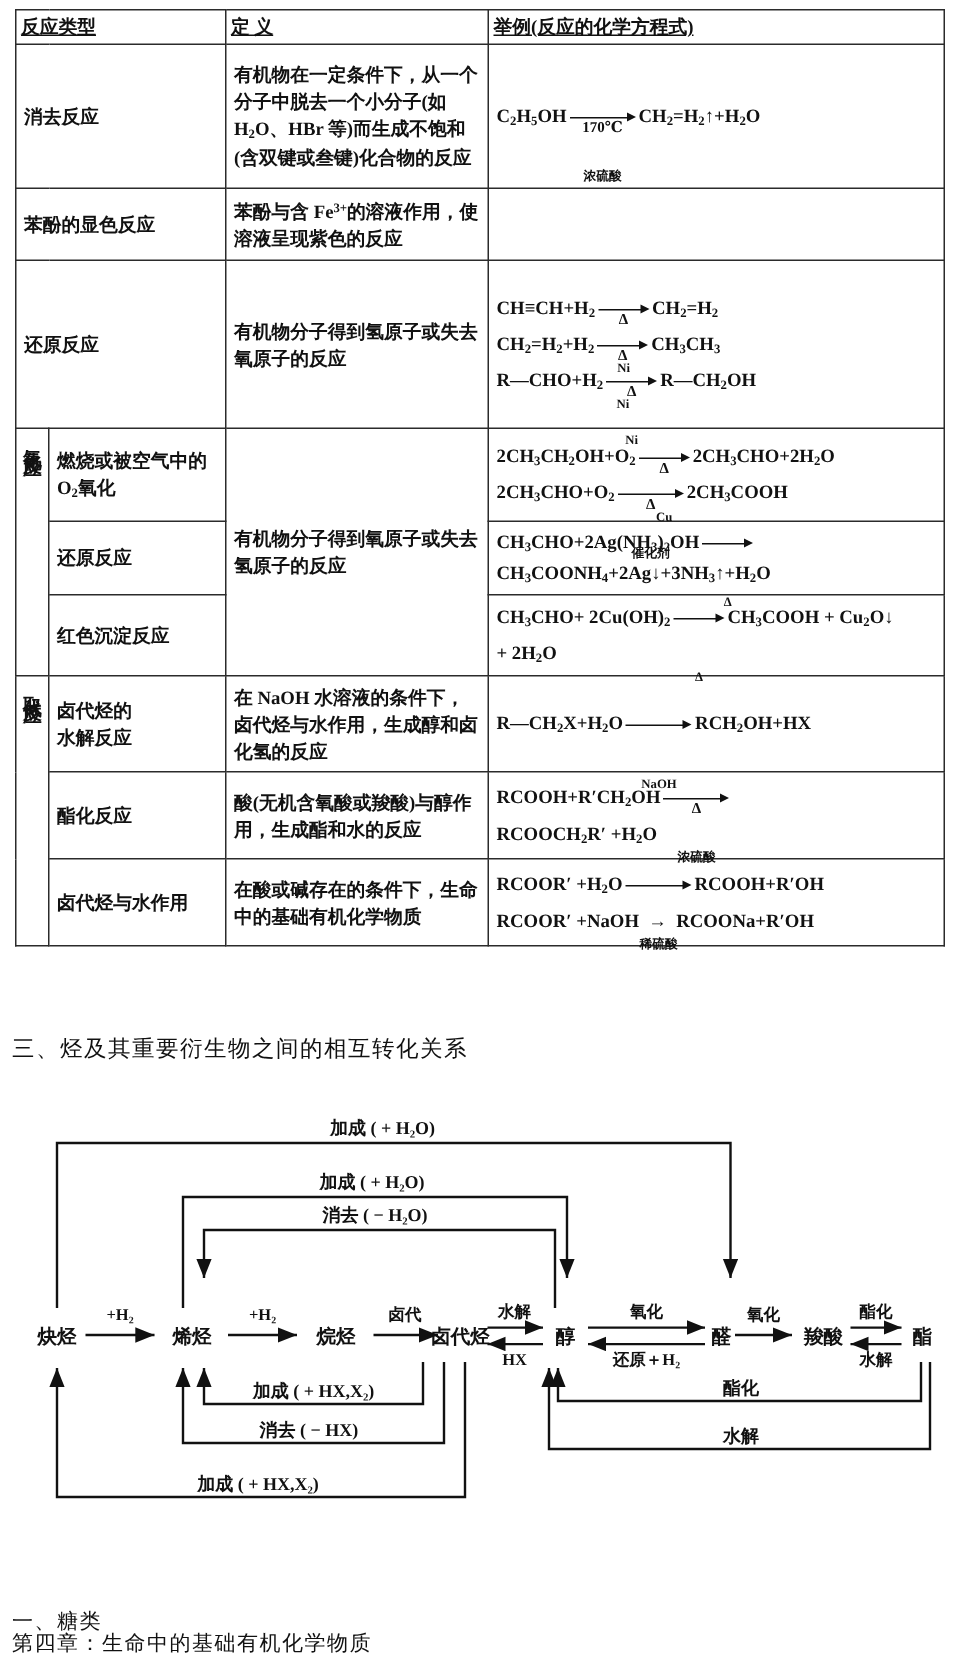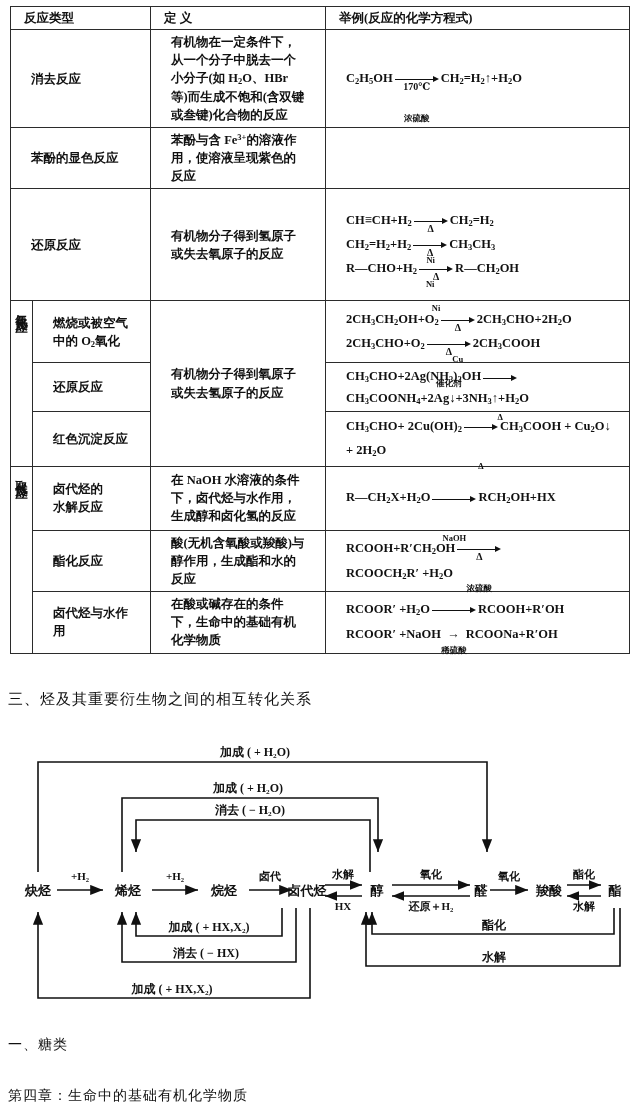--- a/index.html
+++ b/index.html
@@ -8,28 +8,28 @@
     font-family:"Liberation Serif","DejaVu Serif",serif;
     color:#111;
   }
   
   .tbl{
     position:absolute;left:10px;top:6px;width:620px;
     border-collapse:collapse;table-layout:fixed;
   }
   .tbl td,.tbl th{
     border:1px solid #2b2b2b;
-    padding:3px 20px;
+    padding:3px 5px;
     vertical-align:middle;
     font-size:12.5px;
     line-height:1.45;
     font-weight:bold;
     text-align:left;
   }
-  .tbl th{font-weight:bold;height:18px;padding:2px 13px;}
+  .tbl th{font-weight:bold;height:18px;padding:2px 3px;text-decoration:underline;}
   .c1{width:22px;}
   .c2{width:118px;}
   .c3{width:175px;}
   .c4{width:auto;}
   .vert{
     writing-mode:vertical-rl;
     text-orientation:upright;
     letter-spacing:2px;
     text-align:center;
     white-space:nowrap;
@@ -60,21 +60,21 @@
     font-family:Liberation Sans, sans-serif;
     letter-spacing:1px;
   }
   
   .diagram{position:absolute;left:0;top:740px;width:640px;height:270px;}
   .diagram svg{display:block;}
   .dlabel{font-family:"Liberation Serif","DejaVu Serif",serif;font-weight:bold;}
   
   .foot{position:absolute;left:8px;font-size:14px;letter-spacing:1px;}
   .foot1{top:1087px;}
-  .foot2{top:1036px;}
+  .foot2{top:1072px;}
 </style>
 </head>
 <body>
 
 <table class="tbl">
   <colgroup>
       <col class="c1">
       <col class="c2">
       <col class="c3">
       <col class="c4">

